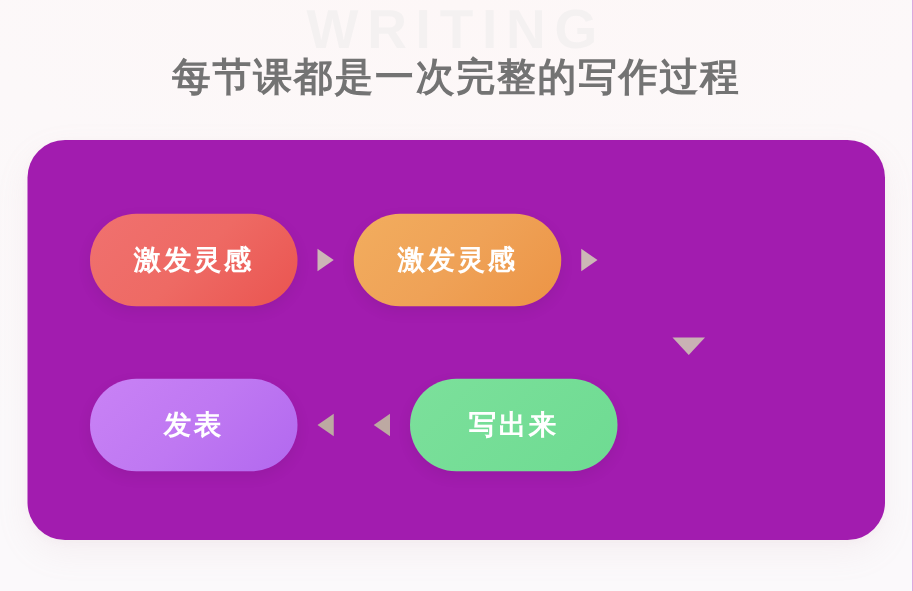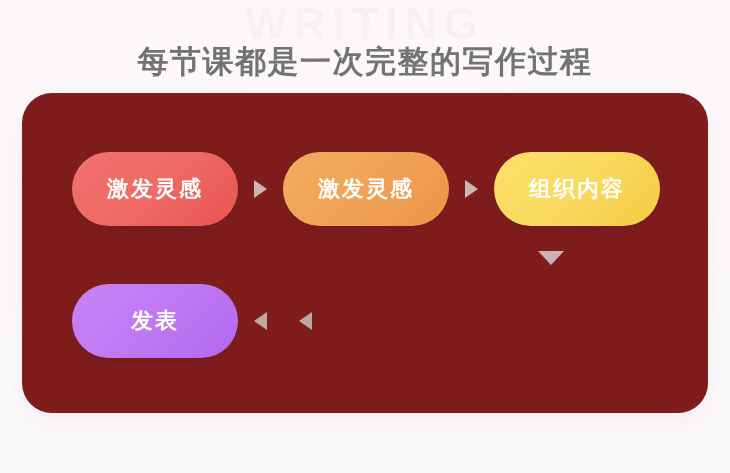--- a/index.html
+++ b/index.html
@@ -61,24 +61,24 @@
     letter-spacing: 1.5px;
     color: #737373;
     line-height: 1.35;
     white-space: nowrap;
   }
 
   
   .card {
     position: absolute;
     left: 22px;
-    top: 93px;
+    top: 112px;
     width: 686px;
     height: 320px;
-    background: #7f1d1d;
+    background: #a21caf;
     border-radius: 30px;
     box-shadow: 0 10px 26px rgba(196, 160, 170, 0.10),
                 0 2px 6px rgba(196, 160, 170, 0.05);
   }
 
   
   .flow-row {
     position: absolute;
     display: flex;
     align-items: center;
@@ -181,23 +181,20 @@
     </div>
 
     <div class="pill c-orange">
       <span class="pill-label">激发灵感</span>
     </div>
 
     <div class="arrow-gap">
       <div class="arrow-right"></div>
     </div>
 
-    <div class="pill c-yellow">
-      <span class="pill-label">组织内容</span>
-    </div>
   </div>
 
   <div class="arrow-down-wrap">
     <div class="arrow-down"></div>
   </div>
 
   <div class="flow-row row-bottom">
 
     <div class="pill c-purple">
       <span class="pill-label">发表</span>
@@ -205,15 +202,18 @@
 
     <div class="arrow-gap">
       <div class="arrow-left"></div>
     </div>
 
 
     <div class="arrow-gap">
       <div class="arrow-left"></div>
     </div>
 
+    <div class="pill c-green">
+      <span class="pill-label">写出来</span>
+    </div>
   </div>
 
 </div>
 
 </body></html>

